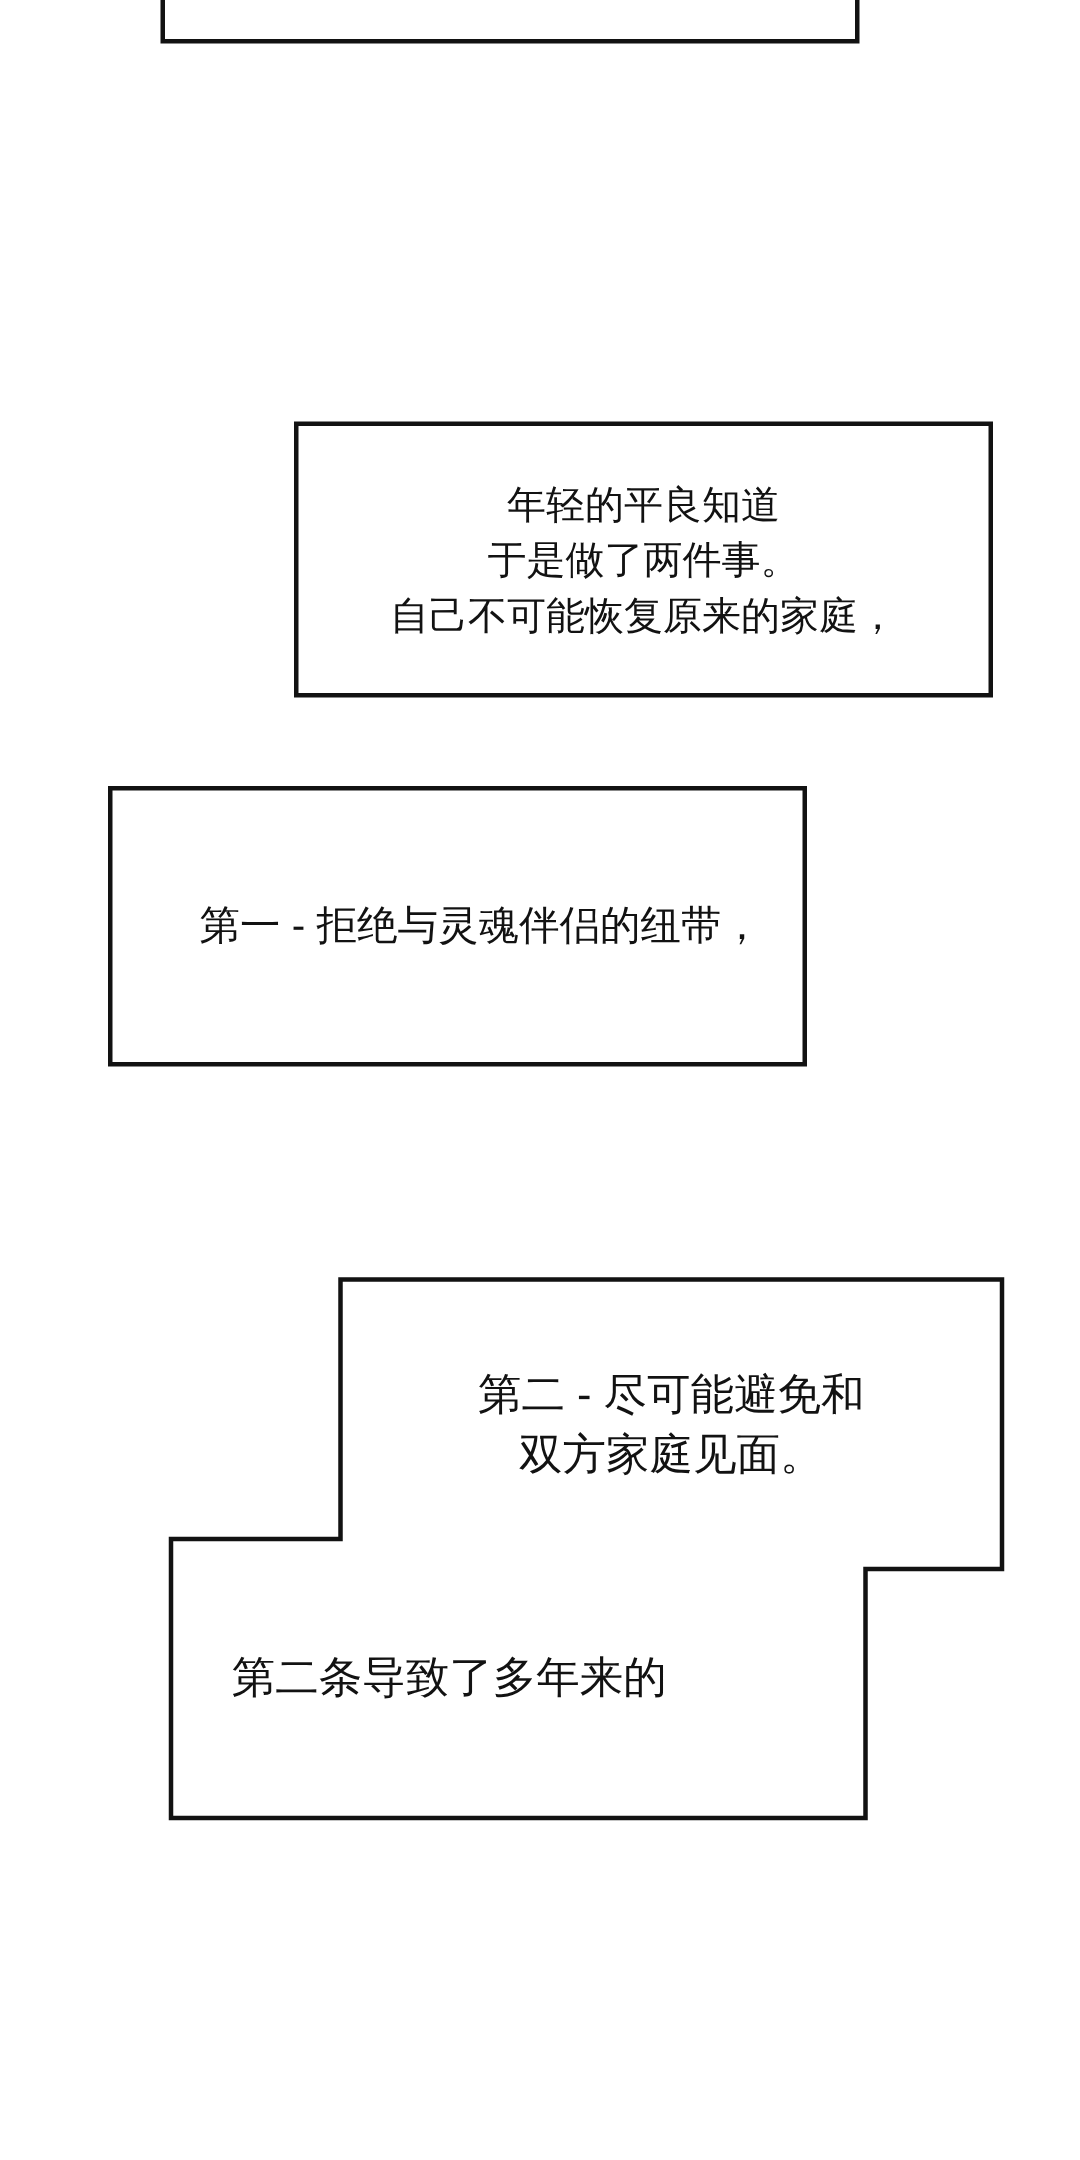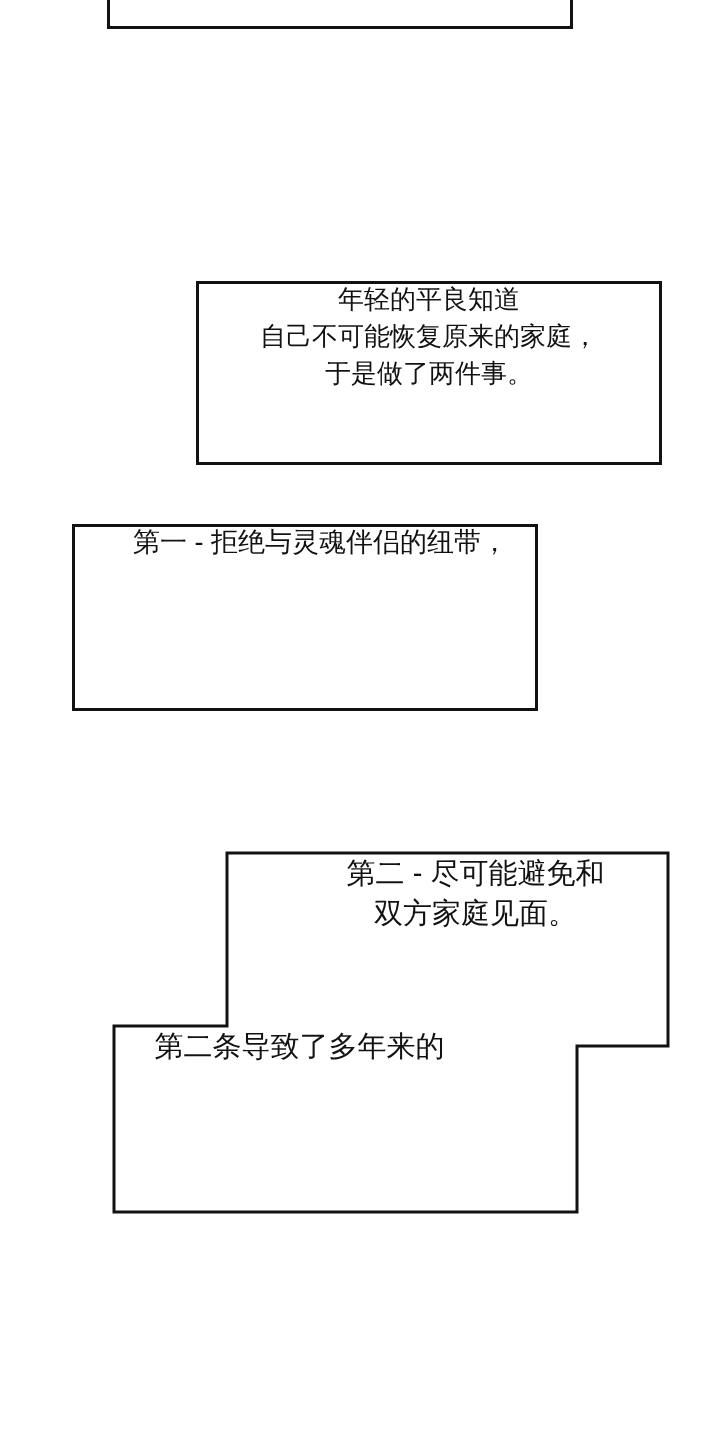--- a/index.html
+++ b/index.html
@@ -45,21 +45,21 @@
     left: 108px;
     top: 847px;
     width: 566px;
     height: 371px;
   }
   .textblock {
     position: absolute;
     display: flex;
     flex-direction: column;
     align-items: center;
-    justify-content: flex-start;
+    justify-content: center;
     text-align: center;
     font-weight: 500;
     color: #121212;
   }
   .tb-1 {
     left: 196px;
     top: 281px;
     width: 466px;
     height: 184px;
     font-size: 26px;
@@ -73,21 +73,20 @@
     font-size: 27px;
     line-height: 37px;
   }
   .tb-3u {
     left: 227px;
     top: 853px;
     width: 441px;
     height: 193px;
     font-size: 29px;
     line-height: 40px;
-    margin-left: 28px;
   }
   .tb-3l {
     left: 114px;
     top: 1026px;
     width: 463px;
     height: 186px;
     box-sizing: border-box;
     padding-right: 92px;
     font-size: 29px;
     line-height: 40px;
@@ -97,22 +96,22 @@
 </head>
 <body>
 
 <div class="page">
 
   <div class="box box-top-partial"></div>
 
   <div class="box box-1"></div>
   <div class="textblock tb-1">
     <div class="line">年轻的平良知道</div>
+    <div class="line">于是做了两件事。</div>
     <div class="line">自己不可能恢复原来的家庭，</div>
-    <div class="line">于是做了两件事。</div>
   </div>
 
   <div class="box box-2"></div>
   <div class="textblock tb-2">
     <div class="line">第一 - 拒绝与灵魂伴侣的纽带，</div>
   </div>
 
   <svg class="panel3-svg" viewBox="108 847 566 371" xmlns="http://www.w3.org/2000/svg">
     <polygon points="227,853 668,853 668,1046 577,1046 577,1212 114,1212 114,1026 227,1026" fill="#ffffff" stroke="#121212" stroke-width="3" stroke-linejoin="miter"></polygon>
   </svg>

